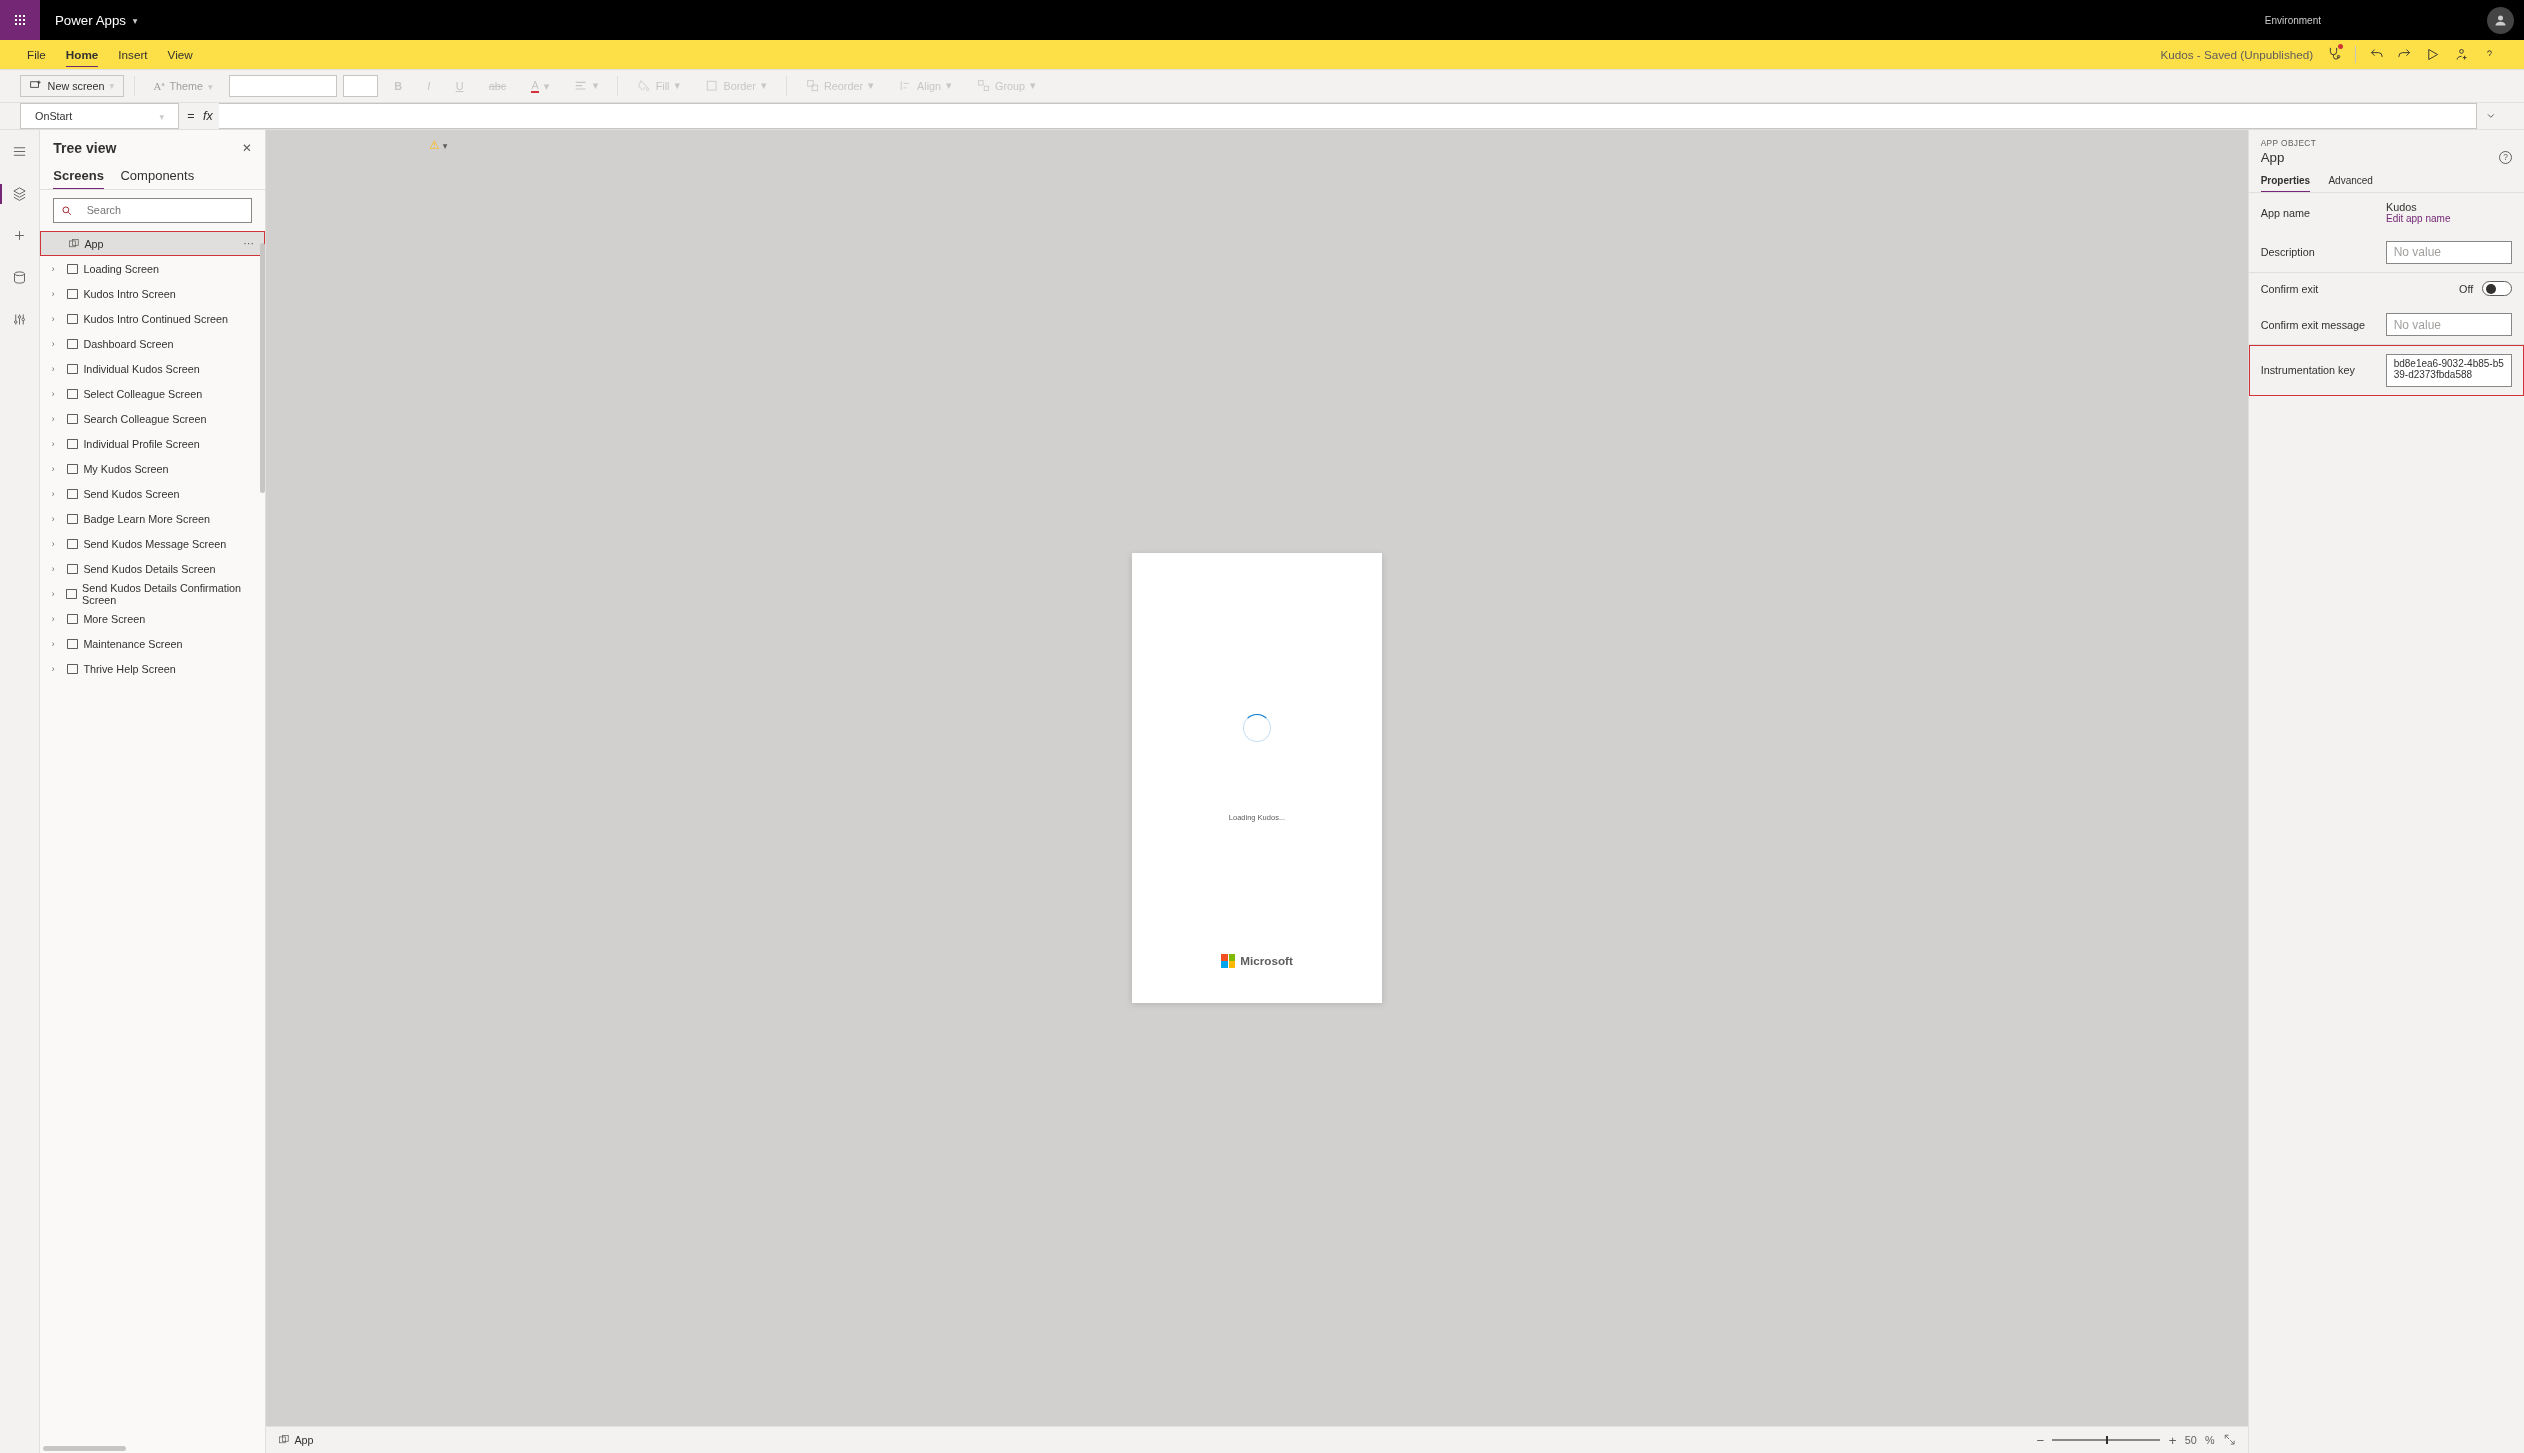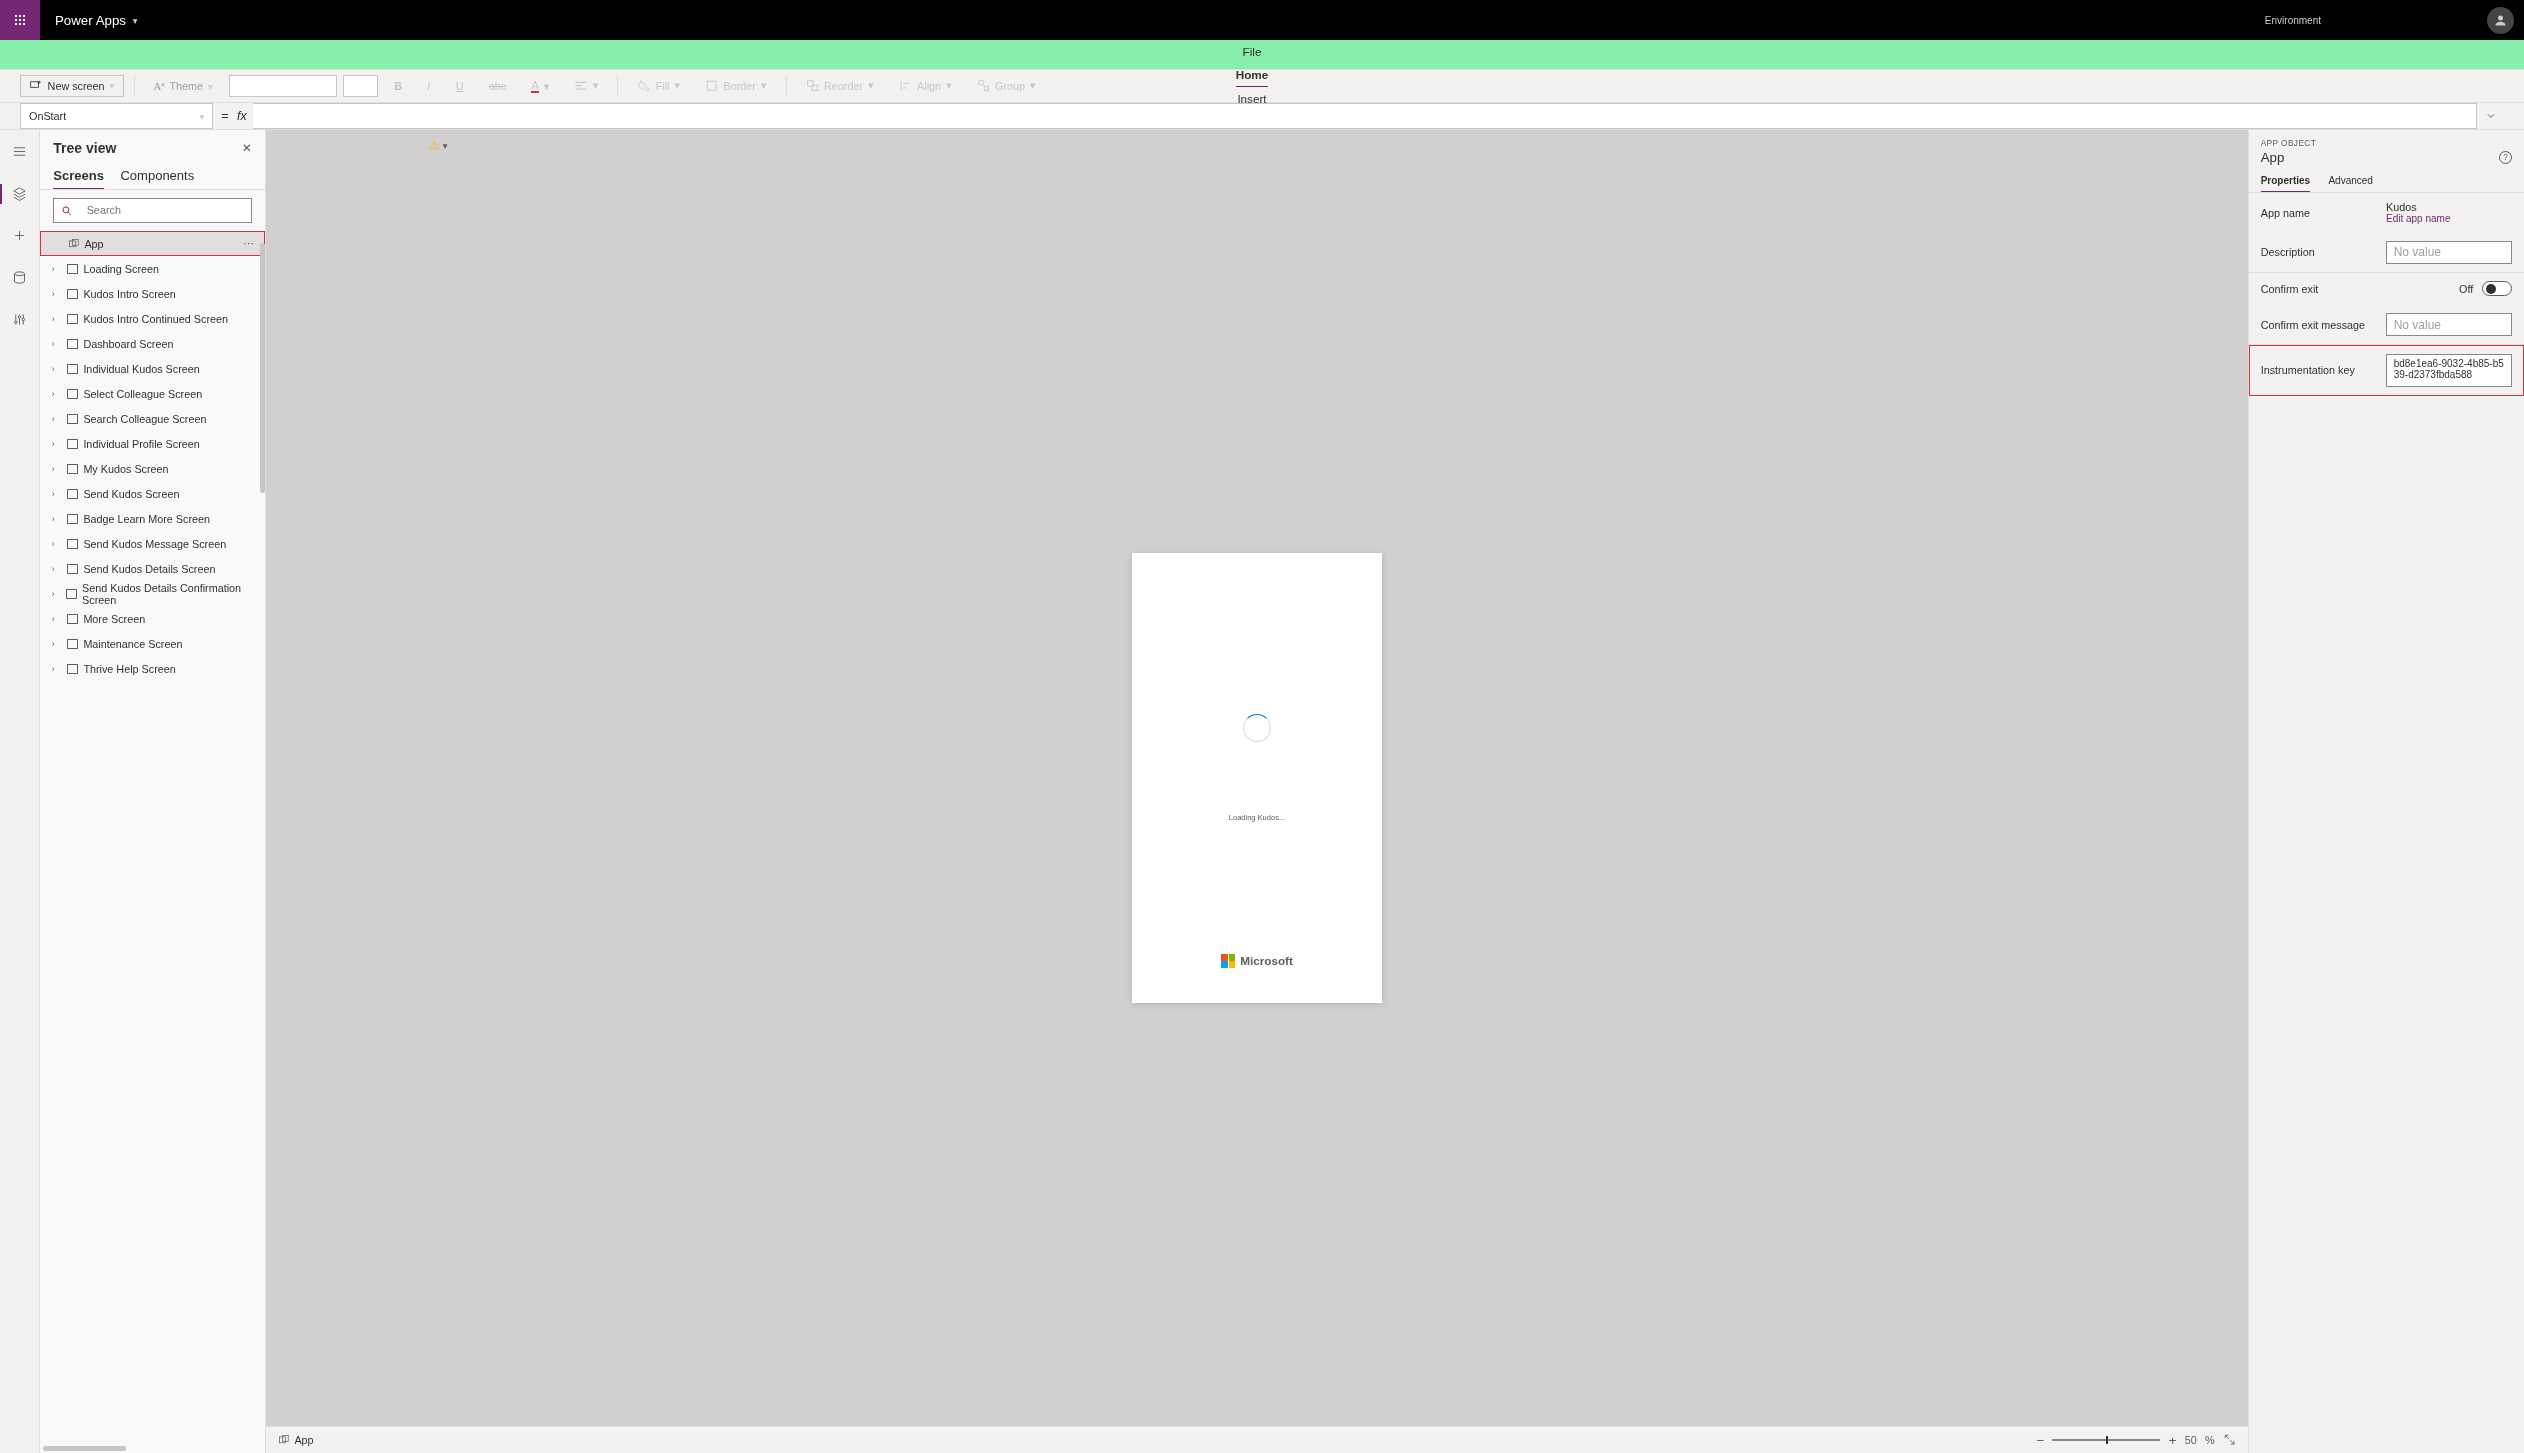--- a/index.html
+++ b/index.html
@@ -9,21 +9,21 @@
 .topbar { background:#000; height:40px; display:flex; align-items:center; color:#fff; }
 .waffle { width:40px; height:40px; background:#742774; display:flex; align-items:center; justify-content:center; cursor:pointer; }
 .app-title { padding:0 15px; font-size:13.3px; display:flex; align-items:center; gap:6.7px; }
 .chev-down { font-size:9.2px; color:#ccc; }
 .topbar-spacer { flex:1; }
 .env-label { font-size:10px; color:#ccc; padding-right:166px; }
 .avatar { width:27px; height:27px; border-radius:50%; background:#444; margin-right:10px; display:flex; align-items:center; justify-content:center; }
 .avatar svg { width:15px; height:15px; fill:#ccc; }
 
 
-.menubar { height:30px; background:#86efac; display:flex; align-items:center; padding:0 27px; border-bottom:0.8px solid #e1dfdd;flex-direction:column; }
+.menubar { height:30px; background:#fde047; display:flex; align-items:center; padding:8px 27px; border-bottom:0.8px solid #e1dfdd; }
 .menubar .menu-item { margin-right:20px; font-size:11.7px; color:#323130; cursor:pointer; padding:5px 0; }
 .menubar .menu-item.active { font-weight:600; border-bottom:1.7px solid #742774; }
 .menubar-spacer { flex:1; }
 .status-text { font-size:11.7px; color:#605e5c; margin-right:13.3px; }
 .menu-icons { display:flex; align-items:center; gap:13.3px; }
 .menu-icons svg { width:15px; height:15px; stroke:#323130; fill:none; stroke-width:1.5; cursor:pointer; }
 .divider-v { width:0.8px; height:16.6px; background:#c8c6c4; }
 .stetho { position:relative; }
 .stetho .dot { position:absolute; top:-1.7px; right:-1.7px; width:5px; height:5px; border-radius:50%; background:#d13438; }
 
@@ -32,21 +32,21 @@
 .tb-btn { display:flex; align-items:center; gap:5px; padding:3.3px 8.3px; font-size:10.8px; cursor:pointer; border:0.8px solid transparent; }
 .tb-btn.bordered { border:0.8px solid #c8c6c4; color:#323130; }
 .tb-sep { width:0.8px; height:20px; background:#e1dfdd; margin:0 3.3px; }
 .tb-select-empty { width:108px; height:21.6px; border:0.8px solid #c8c6c4; background:#fff; }
 .tb-select-small { width:35px; height:21.6px; border:0.8px solid #c8c6c4; background:#fff; }
 .tb-icon { width:13.3px; height:13.3px; }
 .tb-disabled { color:#c8c6c4; }
 
 
 .formula-row { height:27px; display:flex; align-items:stretch; border-bottom:0.8px solid #e1dfdd; background:#f3f2f1; padding:0 20px 0 20px; }
-.prop-select { width:193px; border:0.8px solid #c8c6c4; background:#fff; display:flex; align-items:center; padding:0 8px; justify-content:space-between; font-size:10.8px; }
+.prop-select { width:159px; border:0.8px solid #c8c6c4; background:#fff; display:flex; align-items:center; padding:0 14px; justify-content:space-between; font-size:10.8px; }
 .eq { display:flex; align-items:center; padding:0 8.3px; font-size:12.5px; }
 .fx { font-style:italic; padding:0 6.7px 0 0; font-size:12.5px; display:flex; align-items:center; }
 .formula-input { flex:1; background:#fff; border:0.8px solid #c8c6c4; border-left:none; }
 .formula-expand { width:27px; display:flex; align-items:center; justify-content:center; cursor:pointer; }
 
 
 .main { display:flex; height:calc(100vh - 40px - 30px - 33px - 27px); }
 
 
 .rail { width:40px; background:#f3f2f1; border-right:0.8px solid #e1dfdd; display:flex; flex-direction:column; align-items:center; padding-top:8.3px; gap:15px; }

